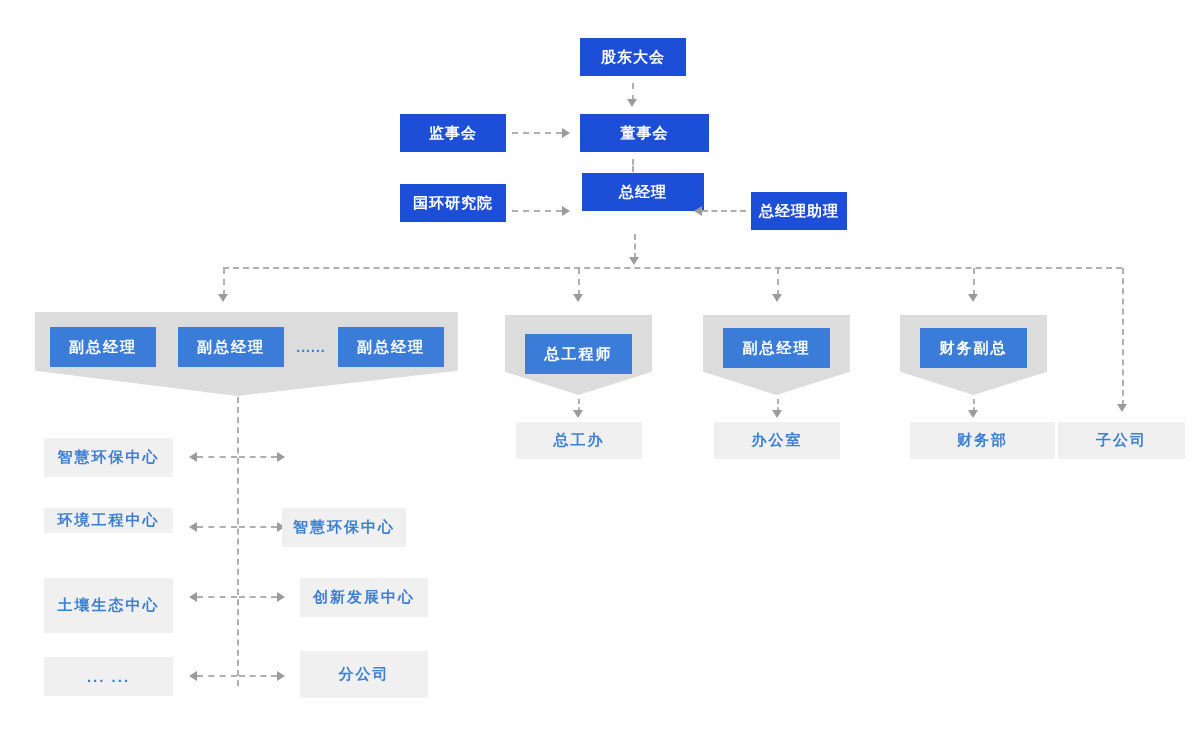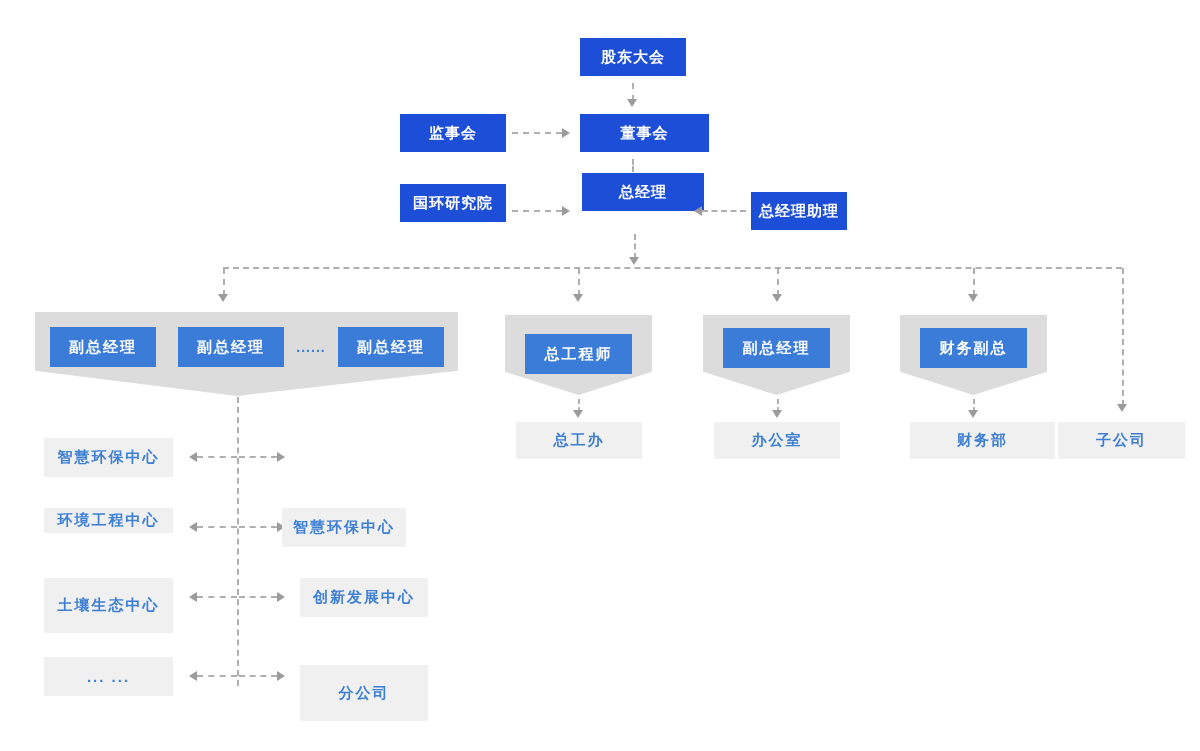--- a/index.html
+++ b/index.html
@@ -117,15 +117,15 @@
   <div class="hline" style="left:197px;top:596px;width:40px"></div>
   <div class="hline" style="left:239px;top:596px;width:38px"></div>
   <div class="arr right" style="left:277px;top:592px"></div>
   <div class="box gray" style="left:300px;top:578px;width:128px;height:39px">创新发展中心</div>
 
   <div class="box gray" style="left:44px;top:657px;width:129px;height:39px">... ...</div>
   <div class="arr left" style="left:189px;top:671px"></div>
   <div class="hline" style="left:197px;top:675px;width:40px"></div>
   <div class="hline" style="left:239px;top:675px;width:38px"></div>
   <div class="arr right" style="left:277px;top:671px"></div>
-  <div class="box gray" style="left:300px;top:665px;width:128px;height:56px">分公司</div>
+  <div class="box gray" style="left:300px;top:651px;width:128px;height:47px">分公司</div>
 
 </div>
 
 </body></html>

